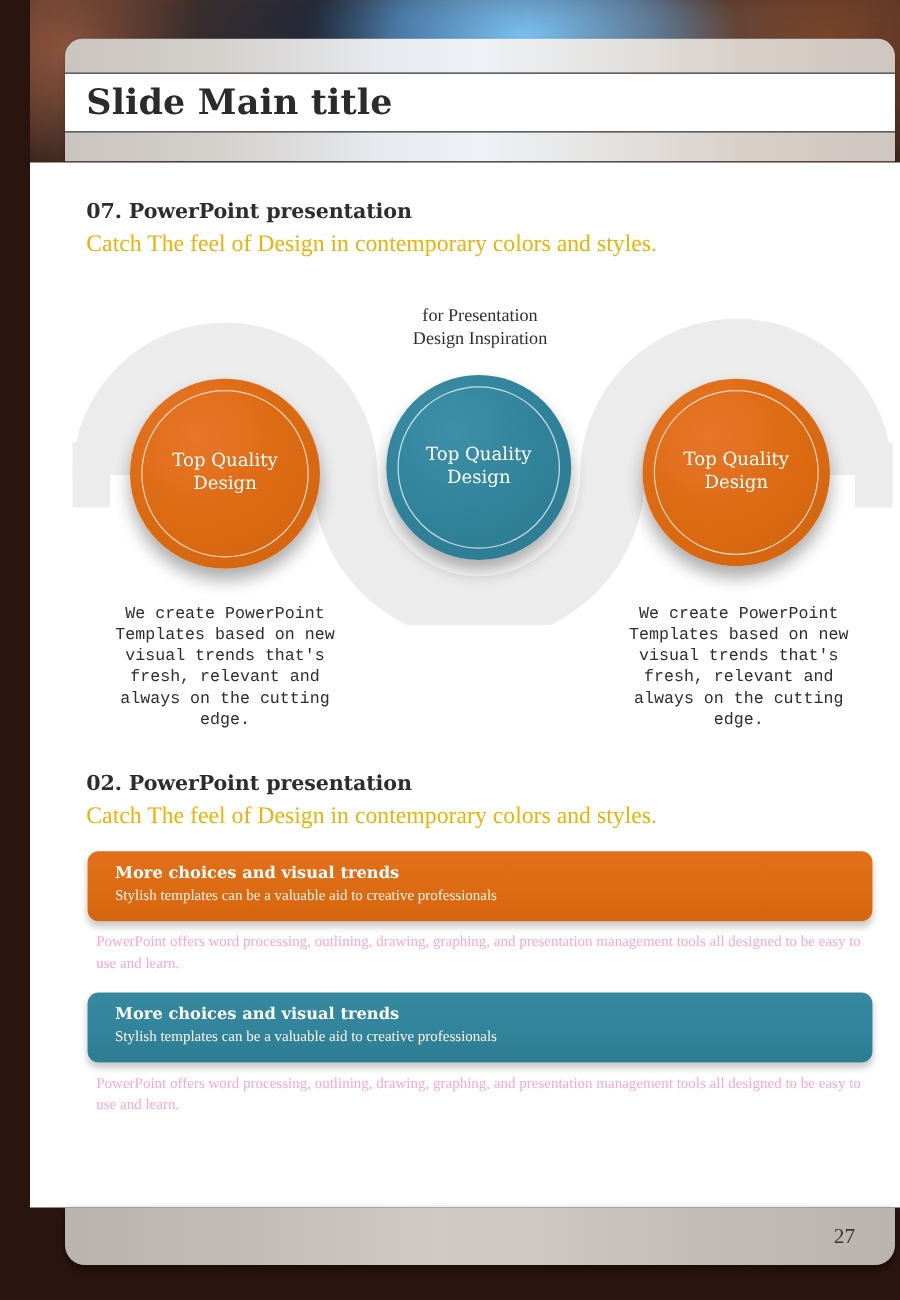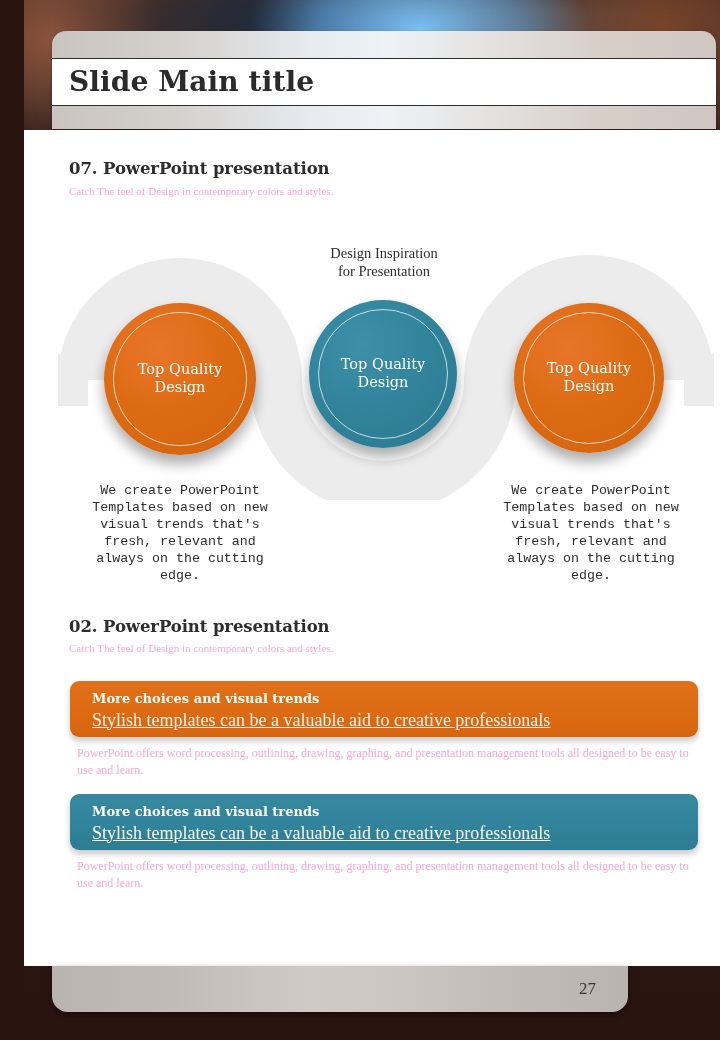--- a/index.html
+++ b/index.html
@@ -43,38 +43,38 @@
   .slide-title{
     font-family:"DejaVu Serif",serif;font-weight:bold;font-size:28px;color:#2b2b2b;
     letter-spacing:.1px;padding-left:17px;line-height:1;
   }
 
   
   .sheet{position:absolute;left:0;top:130px;width:720px;height:836px;background:#ffffff;}
 
   
   .footer-bar{
-    position:absolute;left:28px;top:966px;width:576px;height:46px;
+    position:absolute;left:28px;top:966px;width:664px;height:46px;
     border-radius:0 0 16px 16px;
     background:linear-gradient(90deg,#b9b4b0 0%,#c0bbb7 20%,#cfcac4 45%,#cdc7c1 58%,#c2bcb7 78%,#bab4b0 100%);
     box-shadow:0 3px 7px rgba(0,0,0,.45);
   }
   .page-num{
     position:absolute;right:32px;top:50%;transform:translateY(-50%);
     font-family:"Liberation Serif",serif;font-size:17px;color:#3a3330;
   }
 
   
   .sec-head{
     position:absolute;left:45px;font-family:"DejaVu Serif",serif;font-weight:bold;
     font-size:16.5px;color:#2d2d2d;letter-spacing:-.1px;
   }
   .sec-sub{
     position:absolute;left:45px;font-family:"Liberation Serif",serif;
-    font-size:11px;color:#f9a8d4;
+    font-size:19px;color:#eab308;
   }
 
   
   .diagram{position:absolute;left:0;top:240px;width:720px;height:260px;}
   .diagram svg{position:absolute;left:0;top:0;}
 
   .insp{
     position:absolute;left:260px;top:244px;width:200px;text-align:center;
     font-family:"Liberation Serif",serif;font-size:14.5px;color:#2f2f2f;line-height:1.25;
   }
@@ -110,21 +110,21 @@
   }
   .banner::after{
     content:"";position:absolute;left:7px;right:7px;bottom:-5px;height:10px;
     border-radius:0 0 9px 9px;background:inherit;filter:brightness(.82);z-index:-1;
   }
   .b-orange{background:linear-gradient(180deg,#e2701a 0%,#dd6b13 55%,#d5650f 100%);
             box-shadow:0 4px 6px rgba(0,0,0,.22);}
   .b-teal{background:linear-gradient(180deg,#3789a0 0%,#31849b 55%,#2d7c92 100%);
           box-shadow:0 4px 6px rgba(0,0,0,.22);}
   .b-t1{font-family:"DejaVu Serif",serif;font-weight:bold;font-size:13px;line-height:1.35;}
-  .b-t2{font-family:"Liberation Serif",serif;font-size:18px;line-height:1.35;color:#fdf3ea;text-decoration:underline;}
+  .b-t2{font-family:"Liberation Serif",serif;font-size:12px;line-height:1.35;color:#fdf3ea;}
 
   .para{
     position:absolute;left:53px;width:620px;
     font-family:"Liberation Serif",serif;font-size:12px;color:#f9a8d4;line-height:1.42;
   }
 </style>
 </head>
 <body>
 
 <div class="stage">
@@ -152,22 +152,22 @@
         <path d="M 466 140 A 99 99 0 0 1 664 140"></path>
       </g>
       <g fill="#ececed">
         <rect x="34" y="114" width="30" height="52"></rect>
         <rect x="660" y="114" width="30" height="52"></rect>
       </g>
     </svg>
   </div>
 
   <div class="insp">
+    <div>for Presentation</div>
     <div>Design Inspiration</div>
-    <div>for Presentation</div>
   </div>
 
   <div class="circ c-orange c1">
     <div class="ring"></div>
     <span class="lbl">
       <span>Top Quality</span><br>
       <span>Design</span>
     </span>
   </div>
 

